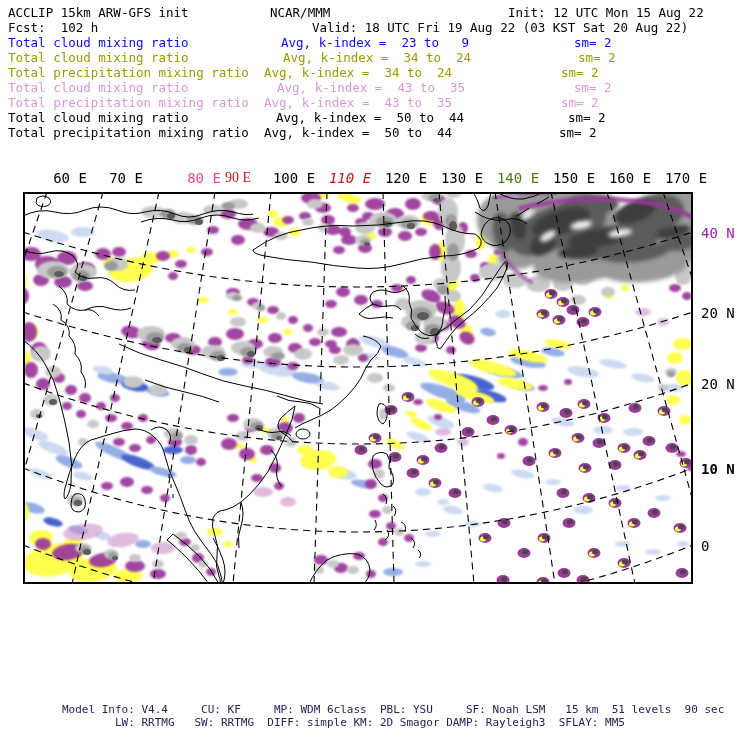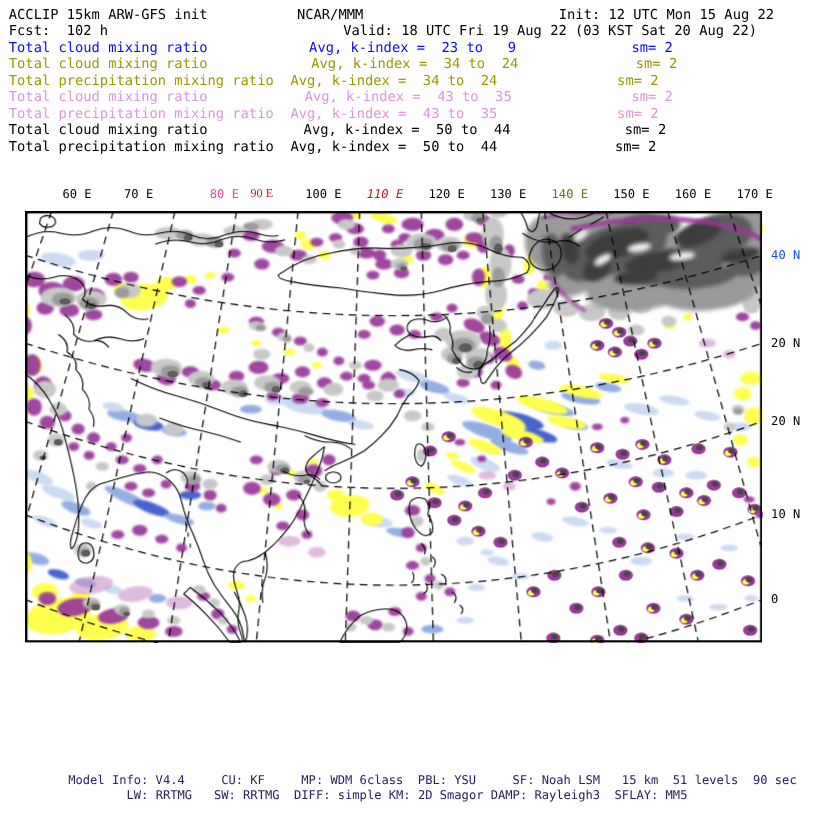--- a/index.html
+++ b/index.html
@@ -1,21 +1,21 @@
 <!DOCTYPE html>
 <html><head>
 <meta charset="utf-8">
 <style>
   html,body{margin:0;padding:0;background:#fff;}
   body{width:740px;height:740px;position:relative;overflow:hidden;
        font-family:"DejaVu Sans Mono","Liberation Mono",monospace;}
   .abs{position:absolute;white-space:pre;}
   #header-block .seg{font-size:12.5px;line-height:13px;}
   #legend-block .seg{font-size:12.5px;line-height:13px;}
-  .ticklabel{font-size:11px;color:#000;}
+  .ticklabel{font-size:14px;color:#000;}
   #map-frame{position:absolute;left:23px;top:192px;width:670px;height:392px;}
   #map-frame svg{position:absolute;left:0;top:0;}
   #footer-block .seg{font-size:11px;line-height:12px;}
 </style>
 </head>
 <body>
 
 <div id="header-block" class="abs" style="left:0;top:0;width:740px;"><span class="abs seg" style="left: 8px; top: 6px; color: rgb(0, 0, 0);">ACCLIP 15km ARW-GFS init</span><span class="abs seg" style="left: 270px; top: 6px; color: rgb(0, 0, 0);">NCAR/MMM</span><span class="abs seg" style="left: 508px; top: 6px; color: rgb(0, 0, 0);">Init: 12 UTC Mon 15 Aug 22</span><span class="abs seg" style="left: 8px; top: 21px; color: rgb(0, 0, 0);">Fcst:  102 h</span><span class="abs seg" style="left: 312px; top: 21px; color: rgb(0, 0, 0);">Valid: 18 UTC Fri 19 Aug 22 (03 KST Sat 20 Aug 22)</span></div>
 <div id="legend-block" class="abs" style="left:0;top:0;width:740px;"><span class="abs seg" style="left: 8px; top: 36px; color: rgb(10, 10, 240);">Total cloud mixing ratio</span><span class="abs seg" style="left: 281px; top: 36px; color: rgb(10, 10, 240);">Avg, k-index =  23 to   9</span><span class="abs seg" style="left: 574px; top: 36px; color: rgb(10, 10, 240);">sm= 2</span><span class="abs seg" style="left: 8px; top: 51px; color: rgb(154, 154, 0);">Total cloud mixing ratio</span><span class="abs seg" style="left: 283px; top: 51px; color: rgb(154, 154, 0);">Avg, k-index =  34 to  24</span><span class="abs seg" style="left: 578px; top: 51px; color: rgb(154, 154, 0);">sm= 2</span><span class="abs seg" style="left: 8px; top: 66px; color: rgb(154, 154, 0);">Total precipitation mixing ratio</span><span class="abs seg" style="left: 264px; top: 66px; color: rgb(154, 154, 0);">Avg, k-index =  34 to  24</span><span class="abs seg" style="left: 561px; top: 66px; color: rgb(154, 154, 0);">sm= 2</span><span class="abs seg" style="left: 8px; top: 81px; color: rgb(219, 151, 219);">Total cloud mixing ratio</span><span class="abs seg" style="left: 277px; top: 81px; color: rgb(219, 151, 219);">Avg, k-index =  43 to  35</span><span class="abs seg" style="left: 574px; top: 81px; color: rgb(219, 151, 219);">sm= 2</span><span class="abs seg" style="left: 8px; top: 96px; color: rgb(219, 151, 219);">Total precipitation mixing ratio</span><span class="abs seg" style="left: 264px; top: 96px; color: rgb(219, 151, 219);">Avg, k-index =  43 to  35</span><span class="abs seg" style="left: 561px; top: 96px; color: rgb(219, 151, 219);">sm= 2</span><span class="abs seg" style="left: 8px; top: 111px; color: rgb(0, 0, 0);">Total cloud mixing ratio</span><span class="abs seg" style="left: 276px; top: 111px; color: rgb(0, 0, 0);">Avg, k-index =  50 to  44</span><span class="abs seg" style="left: 568px; top: 111px; color: rgb(0, 0, 0);">sm= 2</span><span class="abs seg" style="left: 8px; top: 126px; color: rgb(0, 0, 0);">Total precipitation mixing ratio</span><span class="abs seg" style="left: 264px; top: 126px; color: rgb(0, 0, 0);">Avg, k-index =  50 to  44</span><span class="abs seg" style="left: 559px; top: 126px; color: rgb(0, 0, 0);">sm= 2</span></div>
 
@@ -27,24 +27,24 @@
     <span class="abs seg ticklabel" style="left: 294px; top: 170px; color: rgb(0, 0, 0); transform: translateX(-50%);">100 E</span>
     <span class="abs seg ticklabel" style="left: 350px; top: 170px; color: #b91c1c; transform: translateX(-50%); font-style: italic;">110 E</span>
     <span class="abs seg ticklabel" style="left: 406px; top: 170px; color: rgb(0, 0, 0); transform: translateX(-50%); text-align: right;">120 E</span>
     <span class="abs seg ticklabel" style="left: 462px; top: 170px; color: rgb(0, 0, 0); transform: translateX(-50%);">130 E</span>
     <span class="abs seg ticklabel" style="left: 518px; top: 170px; color: #4d7c0f; transform: translateX(-50%);">140 E</span>
     <span class="abs seg ticklabel" style="left: 574px; top: 170px; color: rgb(0, 0, 0); transform: translateX(-50%);">150 E</span>
     <span class="abs seg ticklabel" style="left: 630px; top: 170px; color: rgb(0, 0, 0); transform: translateX(-50%);">160 E</span>
     <span class="abs seg ticklabel" style="left: 686px; top: 170px; color: rgb(0, 0, 0); transform: translateX(-50%);">170 E</span>
   </div>
 <div id="lat-axis">
-    <span class="abs seg ticklabel" style="left: 701px; top: 225px; color: #1d4ed8;">40 N</span>
+    <span class="abs seg ticklabel" style="left: 701px; top: 225px; color: #a21caf;">40 N</span>
     <span class="abs seg ticklabel" style="left: 701px; top: 305px; color: rgb(0, 0, 0);">20 N</span>
     <span class="abs seg ticklabel" style="left: 701px; top: 376px; color: rgb(0, 0, 0);">20 N</span>
-    <span class="abs seg ticklabel" style="left: 701px; top: 461px; color: rgb(0, 0, 0);">10 N</span>
+    <span class="abs seg ticklabel" style="left: 701px; top: 461px; color: rgb(0, 0, 0); font-weight: bold;">10 N</span>
     <span class="abs seg ticklabel" style="left: 701px; top: 538px; color: rgb(0, 0, 0);">0</span>
   </div>
 
 <div id="map-frame">
   <svg id="map-svg" width="670" height="392" viewBox="0 0 670 392" xmlns="http://www.w3.org/2000/svg">
     <defs>
       <filter id="b1" x="-30%" y="-30%" width="160%" height="160%">
           <feGaussianBlur stdDeviation="2"></feGaussianBlur>
         </filter>
       <filter id="b2" x="-40%" y="-40%" width="180%" height="180%">

